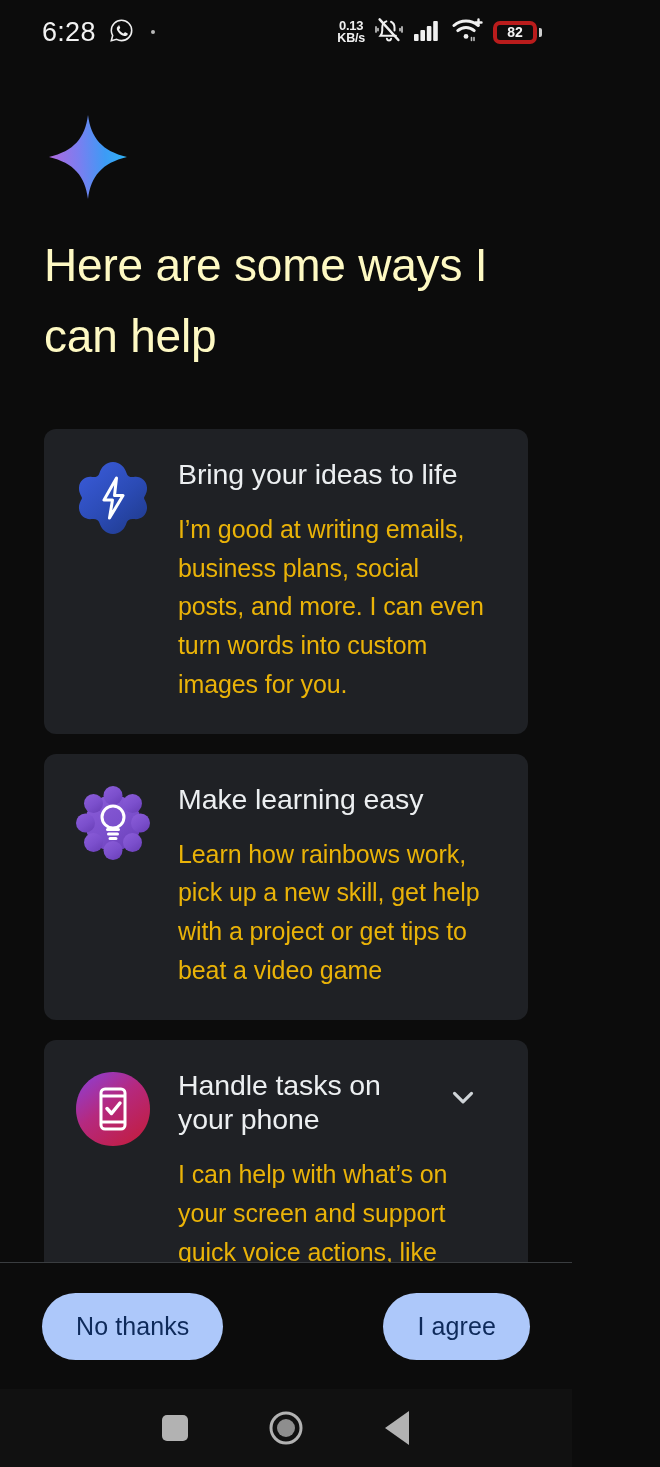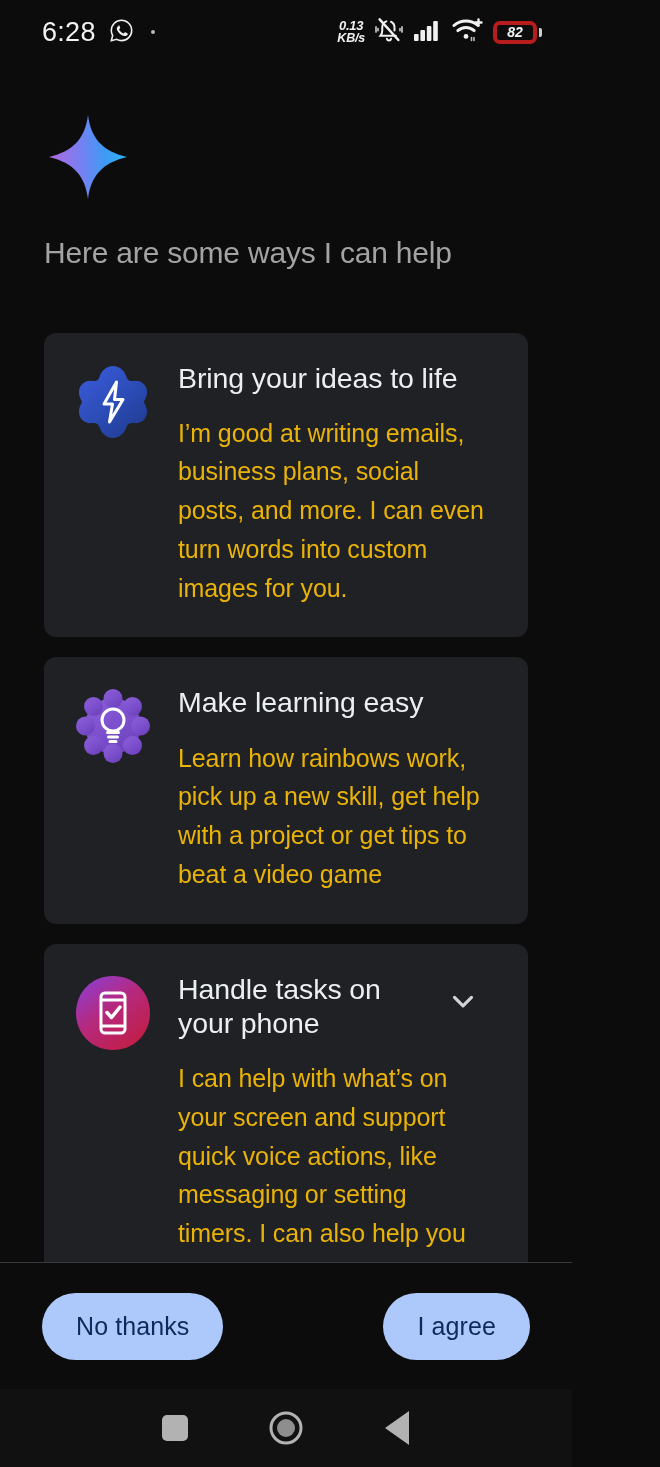--- a/index.html
+++ b/index.html
@@ -45,21 +45,20 @@
   .tiny-dot {
     width: 4px; height: 4px;
     background: #b9b9b9;
     border-radius: 50%;
     margin-left: 4px;
   }
   .status-right {
     display: flex;
     align-items: center;
     gap: 9px;
-    font-style: italic;
   }
   .net-speed {
     display: flex;
     flex-direction: column;
     align-items: center;
     line-height: 1.0;
     font-size: 13px;
     font-weight: bold;
     color: #f0f0f0;
     letter-spacing: -0.2px;
@@ -88,23 +87,23 @@
     position: relative;
     flex: 1 1 auto;
     overflow: hidden;
     padding: 0 44px;
   }
 
   .sparkle { margin-top: 50px; margin-left: 3px; }
 
   .page-title {
     margin-top: 26px;
-    font-size: 30px;
+    font-size: 46px;
     line-height: 1.55;
-    color: #a3a3a3;
+    color: #fef9c3;
     font-weight: 400;
     letter-spacing: -0.2px;
     max-width: 545px;
   }
 
   .cards { margin-top: 56px; }
 
   .card {
     background: #1f2125;
     border-radius: 12px;

